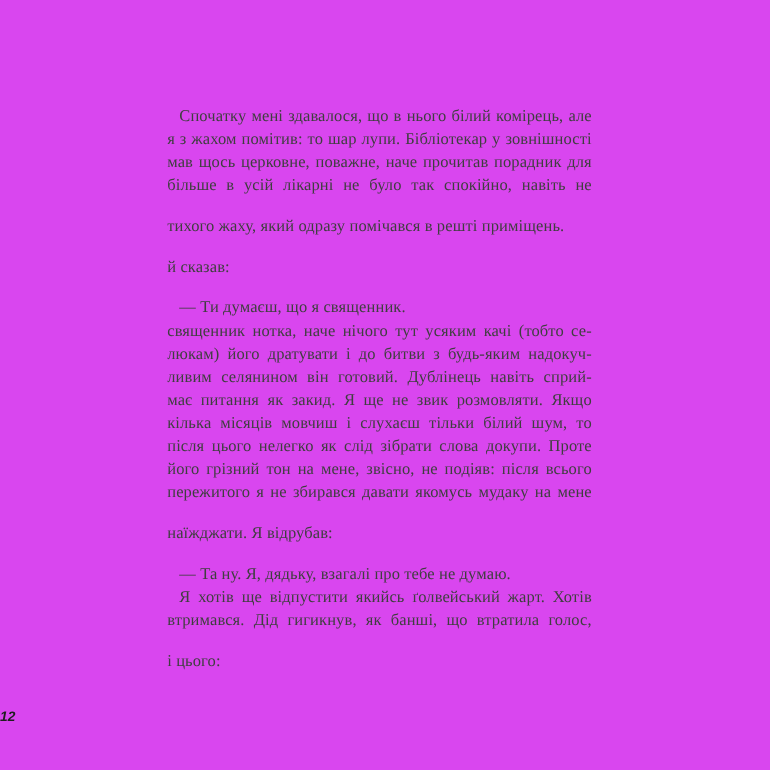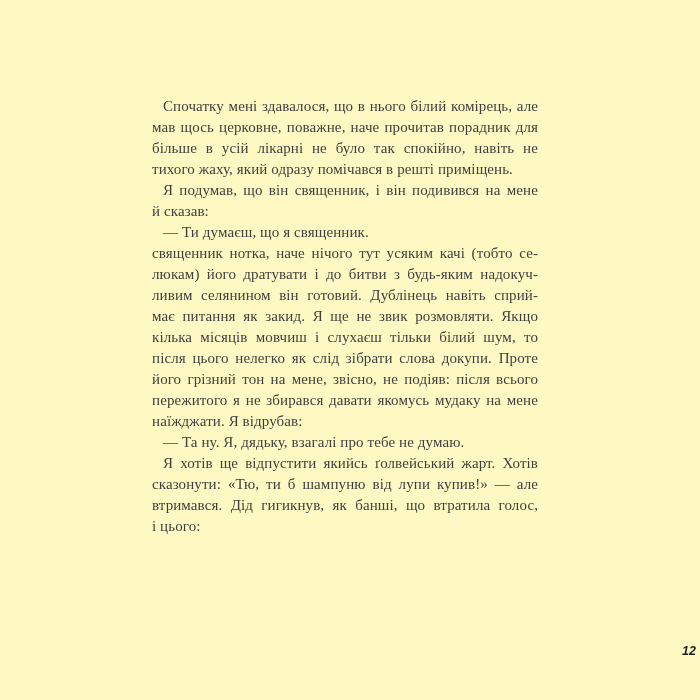--- a/index.html
+++ b/index.html
@@ -4,21 +4,21 @@
 <style>
   html, body {
     margin: 0;
     padding: 0;
     background: #ffffff;
   }
   .page {
     position: relative;
     width: 700px;
     height: 700px;
-    background: #fef9c3;
+    background: #d946ef;
     overflow: hidden;
     font-family: "Liberation Serif", serif;
   }
   .text-block {
     position: absolute;
     left: 152px;
     top: 96px;
     width: 386px;
     font-size: 15px;
     line-height: 21px;
@@ -30,53 +30,54 @@
     padding: 0;
   }
   .line {
     height: 21px;
     overflow: hidden;
     text-align: justify;
     text-align-last: justify;
   }
   .line.last {
     text-align-last: left;
+    margin-top: 16px;
   }
   .line.first {
     text-indent: 11px;
   }
   .page-number {
     position: absolute;
     top: 644px;
     left: 0;
     width: 696px;
-    text-align: right;
+    text-align: left;
     font-family: "Liberation Sans", sans-serif;
     font-style: italic;
     font-weight: 700;
     font-size: 12.5px;
     color: #1e1e1e;
   }
 </style>
 </head>
 <body>
 
 <div class="page">
 
   <div class="text-block">
 
     <div class="para">
       <div class="line first">Спочатку мені здавалося, що в нього білий комірець, але</div>
+      <div class="line">я з жахом помітив: то шар лупи. Бібліотекар у зовнішності</div>
       <div class="line">мав щось церковне, поважне, наче прочитав порадник для</div>
       <div class="line">більше в усій лікарні не було так спокійно, навіть не чулося</div>
       <div class="line last">тихого жаху, який одразу помічався в решті приміщень.</div>
     </div>
 
     <div class="para">
-      <div class="line first">Я подумав, що він священник, і він подивився на мене</div>
       <div class="line last">й сказав:</div>
     </div>
 
     <div class="para">
       <div class="line first last">— Ти думаєш, що я священник.</div>
     </div>
 
     <div class="para">
       <div class="line">священник нотка, наче нічого тут усяким качі (тобто се-</div>
       <div class="line">люкам) його дратувати і до битви з будь-яким надокуч-</div>
@@ -88,21 +89,20 @@
       <div class="line">пережитого я не збирався давати якомусь мудаку на мене</div>
       <div class="line last">наїжджати. Я відрубав:</div>
     </div>
 
     <div class="para">
       <div class="line first last">— Та ну. Я, дядьку, взагалі про тебе не думаю.</div>
     </div>
 
     <div class="para">
       <div class="line first">Я хотів ще відпустити якийсь ґолвейський жарт. Хотів</div>
-      <div class="line">сказонути: «Тю, ти б шампуню від лупи купив!» — але</div>
       <div class="line">втримався. Дід гигикнув, як банші, що втратила голос,</div>
       <div class="line last">і цього:</div>
     </div>
 
   </div>
 
   <div class="page-number">12</div>
 
 </div>
 

